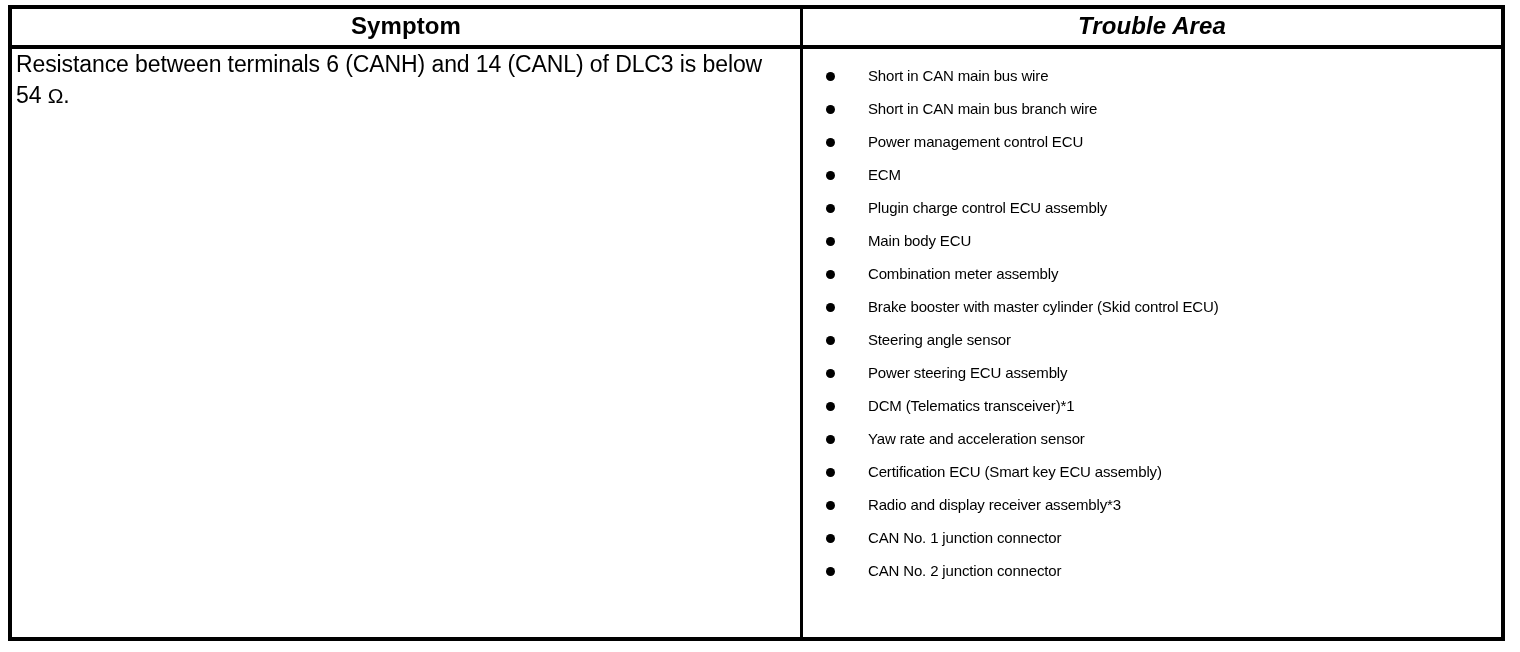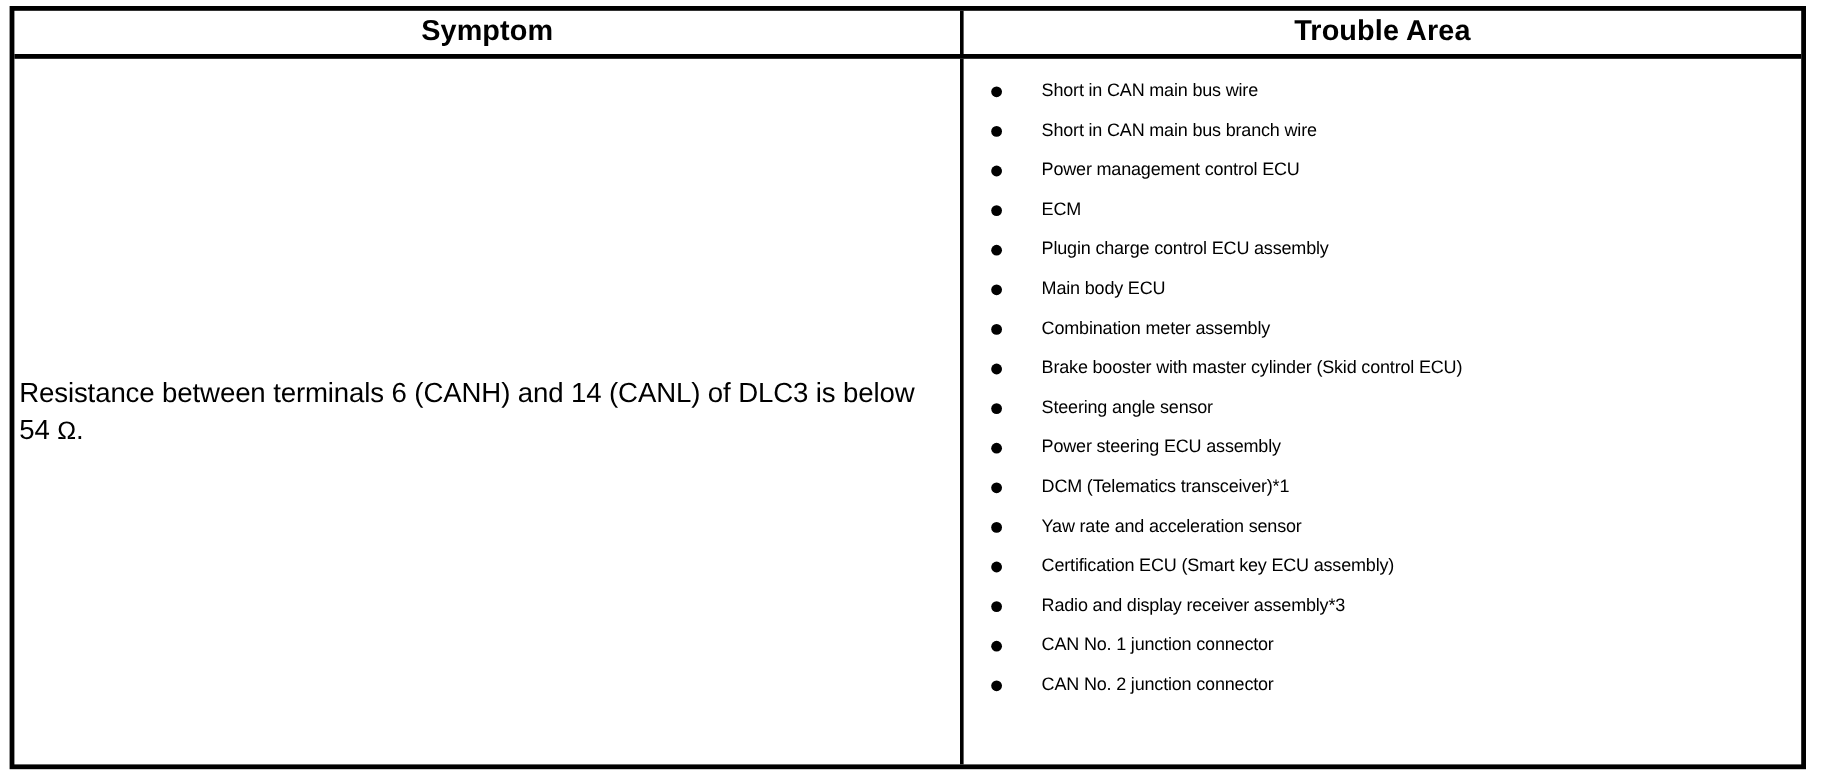--- a/index.html
+++ b/index.html
@@ -61,37 +61,38 @@
     align-items: center;
     justify-content: center;
   }
 
   .header-cell.trouble {
     flex: 1;
     height: 100%;
     display: flex;
     align-items: center;
     justify-content: center;
+    font-style: italic;
   }
 
   
   .body-row {
     position: relative;
     display: flex;
     height: 588px;
     box-sizing: border-box;
   }
 
   .symptom-cell {
     width: 791px;
     box-sizing: border-box;
     border-right: 3px solid #000000;
     padding: 0 8px 0 4px;
     display: flex;
-    align-items: center;
+    align-items: flex-start;
   }
 
   .symptom-text {
     font-size: 23px;
     line-height: 31px;
     letter-spacing: -0.1px;
   }
 
   .ohm {
     font-size: 21px;

